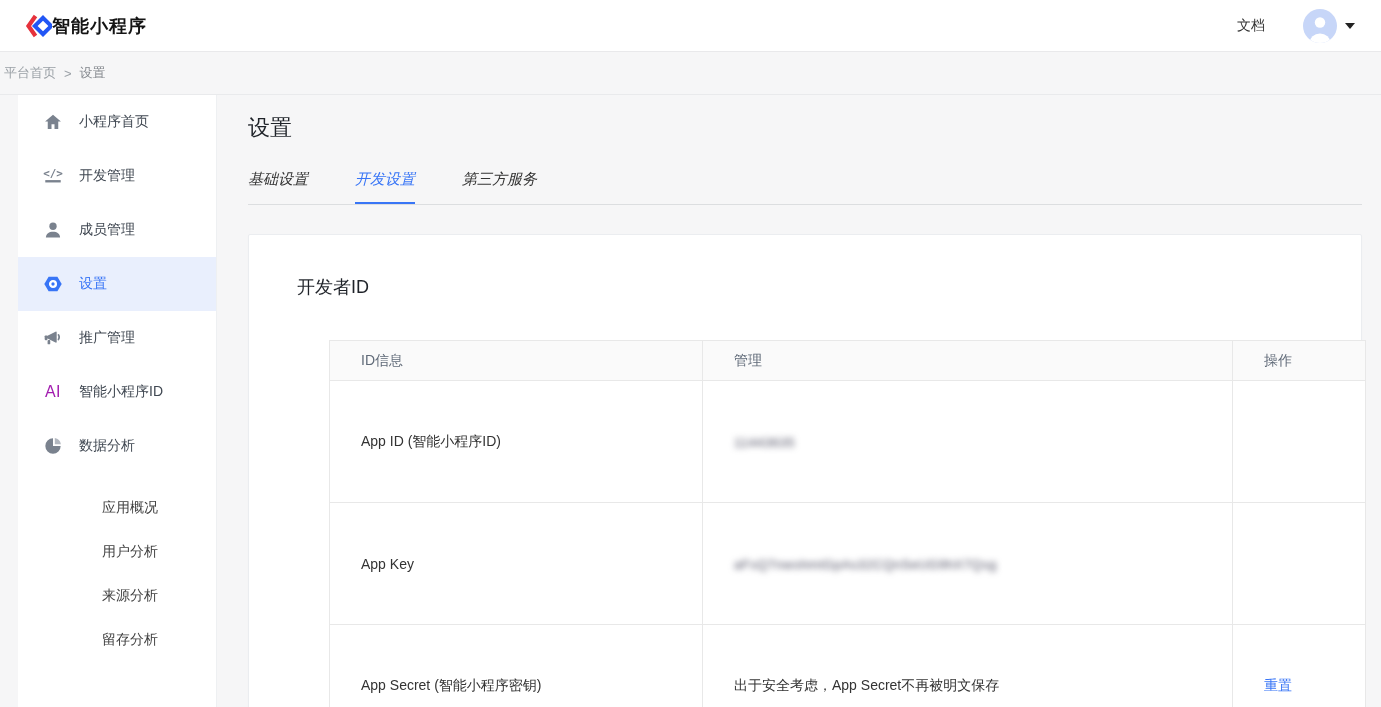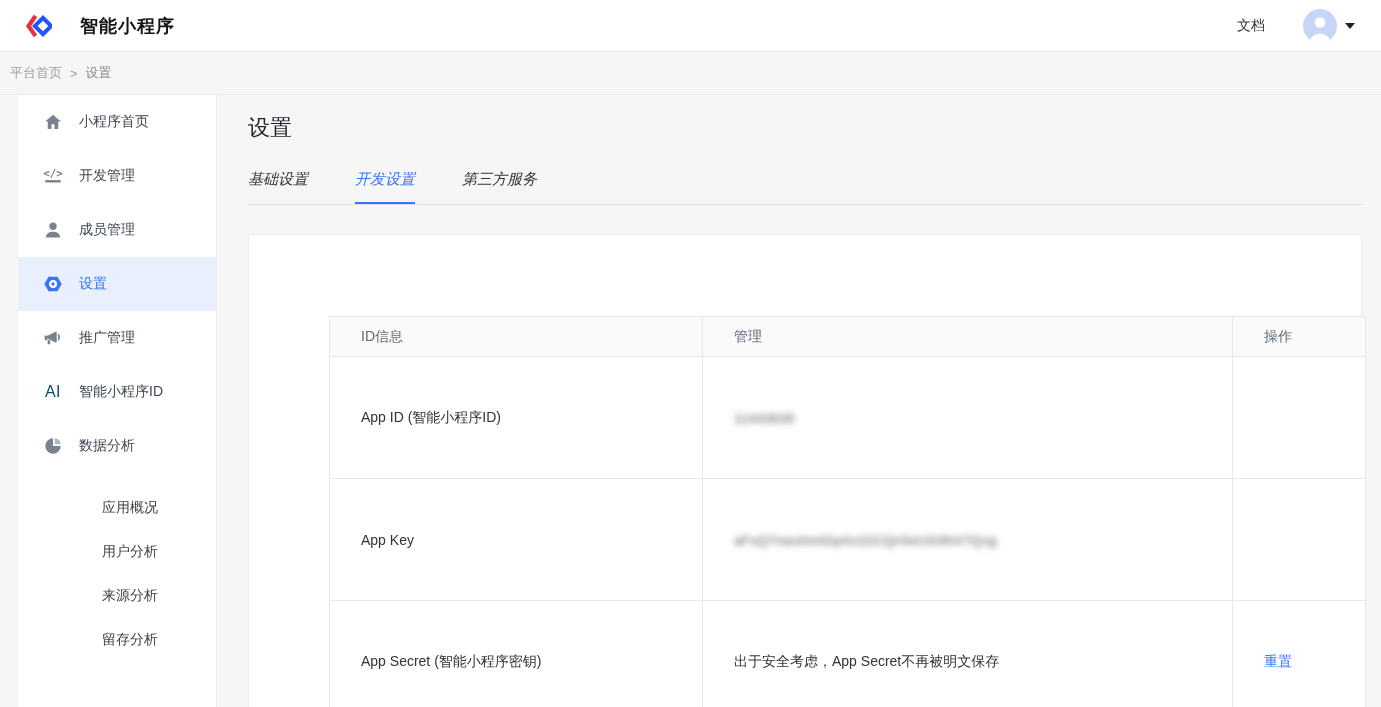--- a/index.html
+++ b/index.html
@@ -2,45 +2,45 @@
 <html><head>
 <meta charset="utf-8">
 <style>
   * { margin:0; padding:0; box-sizing:border-box; }
   html,body { width:1381px; height:707px; overflow:hidden;
     font-family:"Liberation Sans","DejaVu Sans",sans-serif; background:#f6f6f7; color:#333; }
 
   
   .topbar { height:52px; background:#fff; border-bottom:1px solid #e9e9eb;
     display:flex; align-items:center; justify-content:space-between; padding:0 26px 0 24px; }
-  .brand { display:flex; align-items:center; gap:28px; }
+  .brand { display:flex; align-items:center; gap:0; }
   .brand-name { font-size:18px; font-weight:600; color:#141414; letter-spacing:1px; }
   .topbar-right { display:flex; align-items:center; gap:38px; }
   .doc-link { font-size:14px; color:#333; cursor:pointer; }
   .avatar-menu { display:flex; align-items:center; gap:8px; cursor:pointer; }
   .avatar { width:34px; height:34px; border-radius:50%; background:#c7d6f8; overflow:hidden;
     display:flex; align-items:flex-end; justify-content:center; }
   .caret-down { width:0; height:0; border-left:5px solid transparent; border-right:5px solid transparent;
     border-top:6px solid #222; }
 
   
   .breadcrumb { height:43px; background:#f6f6f7; border-bottom:1px solid #e9eaec;
-    display:flex; align-items:center; padding-left:10px; font-size:13px; color:#9aa0a6; gap:8px; }
+    display:flex; align-items:center; padding-left:4px; font-size:13px; color:#9aa0a6; gap:8px; }
   .crumb-current { color:#85898f; }
 
   
   .layout { display:flex; height:612px; }
   .sidebar { width:199px; background:#fff; border-right:1px solid #eef0f2; flex:none;margin-left:18px; }
   .side-item { height:54px; display:flex; align-items:center; padding-left:24px; gap:15px;
     font-size:14px; color:#404852; cursor:pointer; }
   .side-item .ic { width:22px; height:22px; display:flex; align-items:center; justify-content:center; flex:none; }
   .side-item.active { background:#e9effd; color:#3875f6; }
   .side-sub { height:44px; display:flex; align-items:flex-end; padding-left:84px;
     font-size:14px; color:#404040; cursor:pointer; }
-  .ai-txt { font-size:16px; color:#0c4a6e; letter-spacing:0.5px; }
+  .ai-txt { font-size:16px; color:#a21caf; letter-spacing:0.5px; }
 
   
   .main { flex:1; padding:0 19px 0 31px; background:#f6f6f7; overflow:hidden; }
   .page-title { margin-top:18px; font-size:22px; line-height:30px; color:#1f2329; font-weight:500; }
   .tabs { margin-top:27px; border-bottom:1px solid #dcdee0; display:flex; }
   .tab { font-size:15px; color:#333; padding-bottom:13px; margin-right:47px; cursor:pointer;
     border-bottom:2px solid transparent;font-style:italic; }
   .tab.active { color:#3875f6; border-bottom-color:#3875f6; }
 
   .card { margin-top:29px; background:#fff; border:1px solid #ebedf0; border-radius:2px;
@@ -178,20 +178,21 @@
   <main class="main">
     <h1 class="page-title">设置</h1>
 
     <div class="tabs">
       <span class="tab">基础设置</span>
       <span class="tab active">开发设置</span>
       <span class="tab">第三方服务</span>
     </div>
 
     <section class="card">
+      <h2 class="section-title">开发者ID</h2>
 
       <table class="id-table">
         <colgroup>
             <col style="width:373px">
             <col style="width:530px">
             <col style="width:133px">
           </colgroup>
         <thead>
           <tr>
             <th>ID信息</th>

